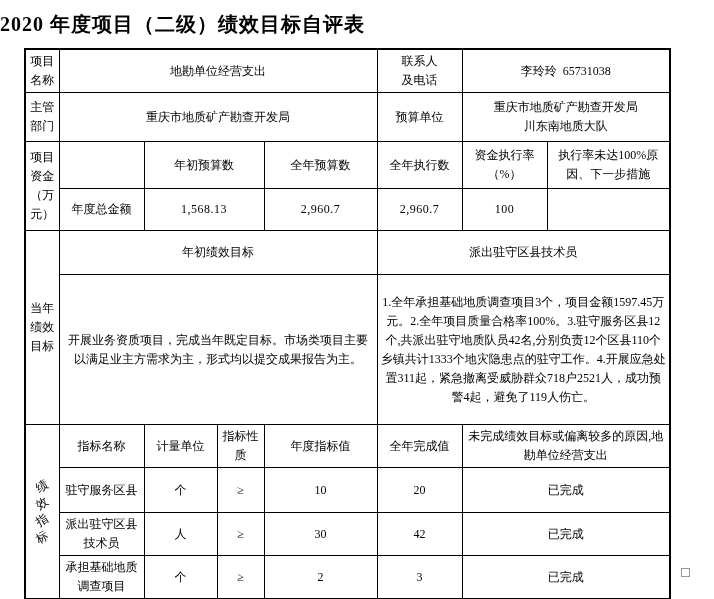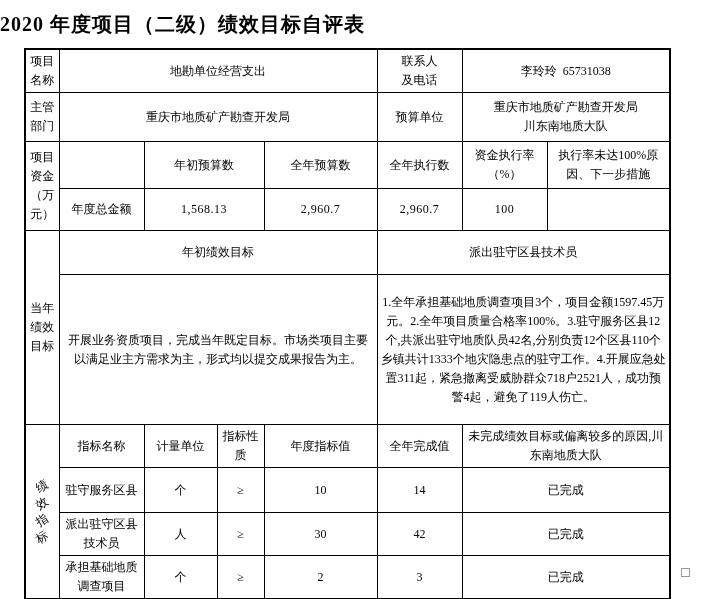--- a/index.html
+++ b/index.html
@@ -154,28 +154,28 @@
             <span class="tilt">绩</span>
             <span class="tilt">效</span>
             <span class="tilt">指</span>
             <span class="tilt">标</span>
           </td>
       <td>指标名称</td>
       <td>计量单位</td>
       <td>指标性质</td>
       <td>年度指标值</td>
       <td>全年完成值</td>
-      <td colspan="2">未完成绩效目标或偏离较多的原因,川东南地质大队</td>
+      <td colspan="2">未完成绩效目标或偏离较多的原因,地勘单位经营支出</td>
     </tr>
     <tr class="r8">
       <td class="name-cell">驻守服务区县</td>
       <td>个</td>
       <td>≥</td>
       <td>10</td>
-      <td>14</td>
+      <td>20</td>
       <td colspan="2">已完成</td>
     </tr>
     <tr class="r9">
       <td class="name-cell">派出驻守区县技术员</td>
       <td>人</td>
       <td>≥</td>
       <td>30</td>
       <td>42</td>
       <td colspan="2">已完成</td>
     </tr>

